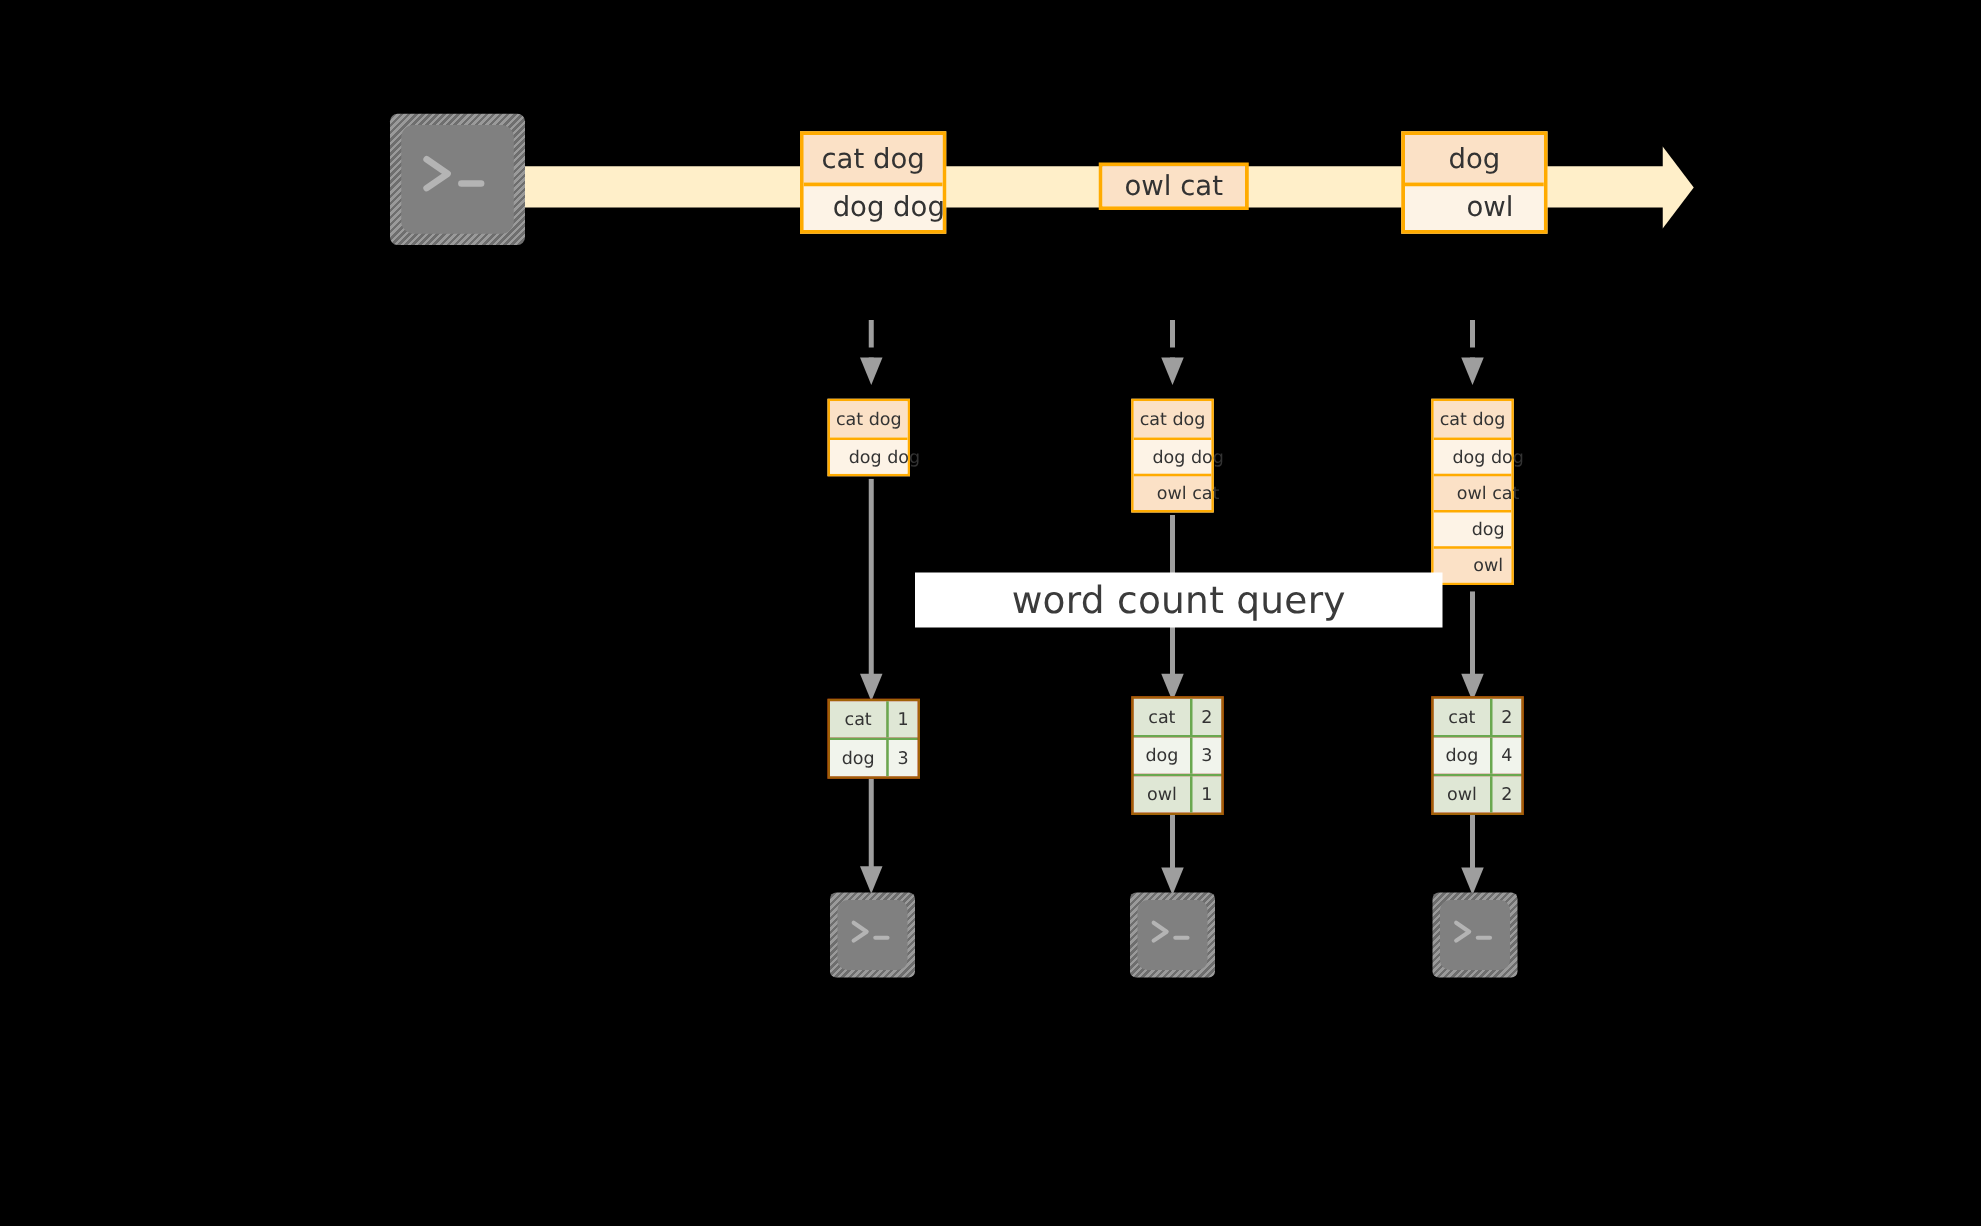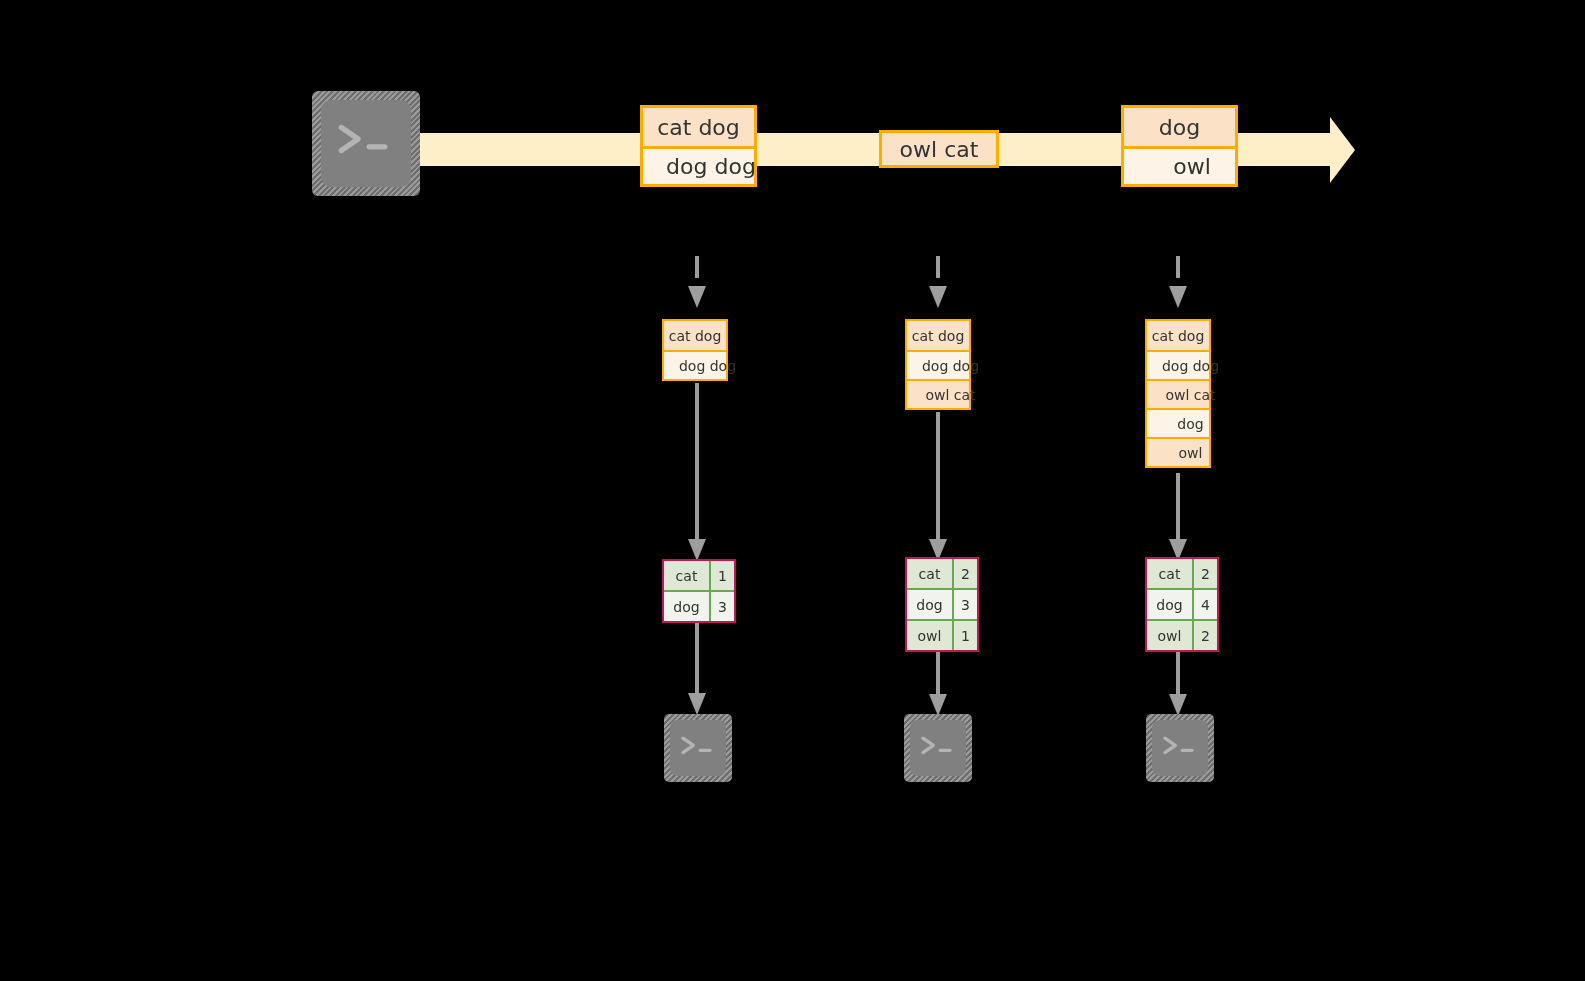--- a/index.html
+++ b/index.html
@@ -84,21 +84,21 @@
   .rec-box.col-rec .cell {
     height: 29px;
     font-size: 14px;
   }
   .rec-box.col-rec .cell + .cell { border-top: 2px solid #FFAB00; }
 
   
   .res-table {
     position: absolute;
     box-sizing: border-box;
-    border: 2px solid #be185d;
+    border: 2px solid #a16207;
     background: #b91c1c;
   }
   .res-table .row {
     display: flex;
     height: 29px;
   }
   .res-table .row + .row { border-top: 2px solid #6AA84F; }
   .res-table .word,
   .res-table .count {
     box-sizing: border-box;
@@ -291,14 +291,15 @@
 
   <div class="terminal small" style="left:1102px; top:714px; width:68px; height:68px;">
     <div class="screen">
       <svg class="glyph" viewBox="0 0 60 34" preserveAspectRatio="xMinYMid meet">
         <path d="M6 6 L22 17 L6 28" fill="none" stroke="#b4b4b4" stroke-width="5" stroke-linecap="round" stroke-linejoin="round"></path>
         <rect x="30" y="22" width="20" height="5" rx="2.5" fill="#b4b4b4"></rect>
       </svg>
     </div>
   </div>
 
+  <div class="query-label" style="left:688px; top:458px; width:422px; height:44px;">word count query</div>
 
 </div>
 
 </body></html>

